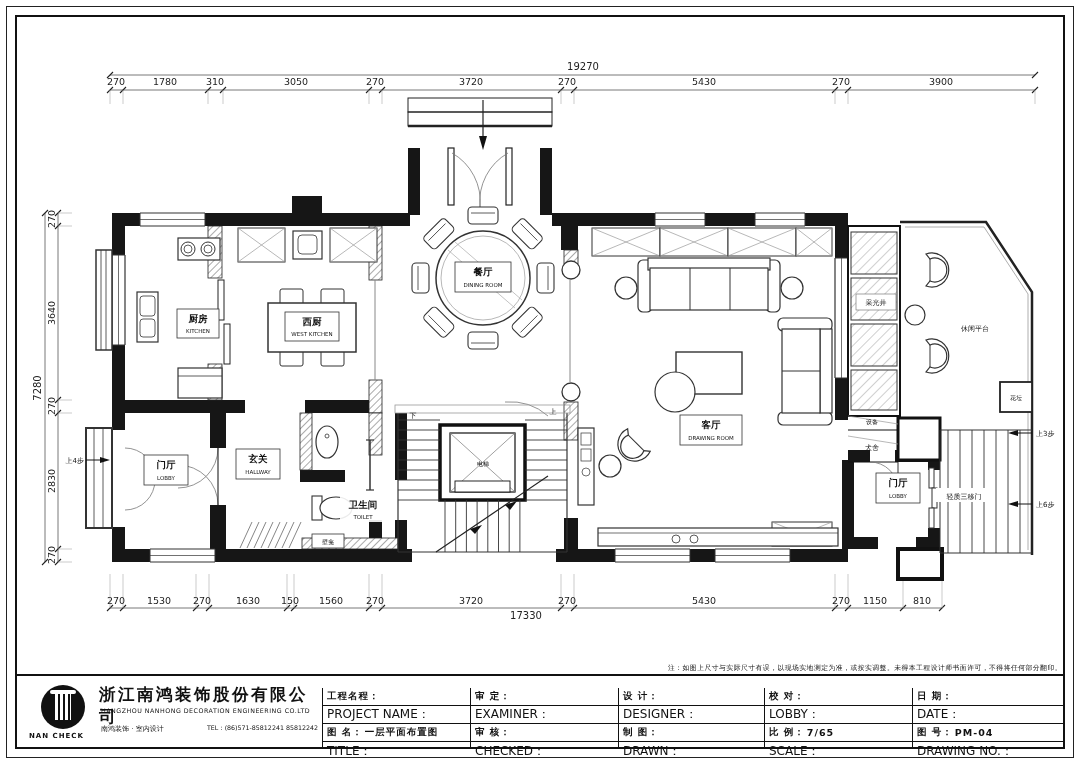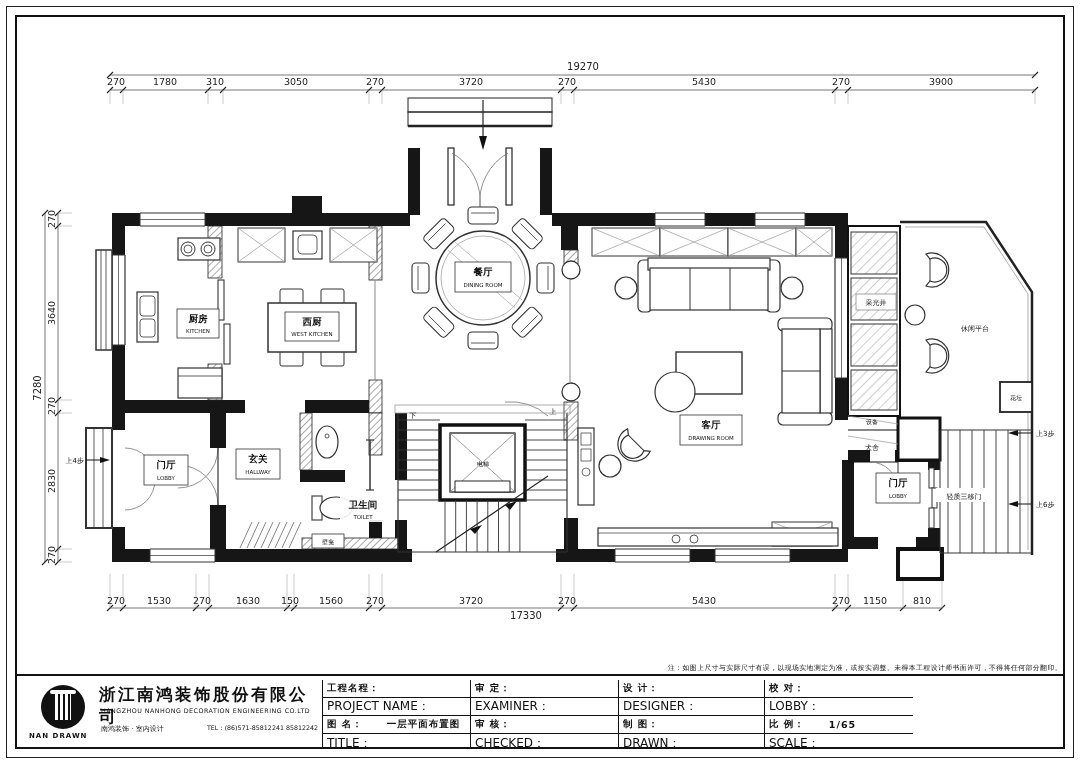--- a/index.html
+++ b/index.html
@@ -9,26 +9,26 @@
   .frame-inner{position:absolute;left:15px;top:15px;right:15px;bottom:15px;border:2px solid #111;}
   svg text{font-family:"DejaVu Sans","Liberation Sans",sans-serif;}
   .dim{font-size:9.5px;fill:#222;}
   .dimbig{font-size:10px;fill:#222;}
   .rl-zh{font-size:9.5px;fill:#111;font-weight:bold;}
   .rl-en{font-size:5.5px;fill:#111;}
   .rl-sm{font-size:7px;fill:#111;}
   .rl-xs{font-size:6px;fill:#111;}
   
   #titleblock{position:absolute;left:17px;right:17px;bottom:16px;height:72px;border-top:2px solid #111;}
-  .tb-col{position:absolute;top:4px;bottom:0;border-left:1.5px solid #111;}
+  .tb-col{position:absolute;top:12px;bottom:0;border-left:1.5px solid #111;}
   .tb-row{position:absolute;left:0;right:0;height:18px;border-bottom:1px solid #111;
           display:flex;align-items:center;padding:0 4px;box-sizing:border-box;white-space:nowrap;overflow:hidden;}
   .tb-zh{font-size:9.5px;font-weight:bold;letter-spacing:1px;}
   .tb-en{font-size:12px;letter-spacing:0;}
-  .tb-val{font-size:9.5px;font-weight:bold;margin-left:24px;letter-spacing:1px;}
+  .tb-val{font-size:9.5px;font-weight:bold;margin-left:2px;letter-spacing:1px;}
   #company{position:absolute;left:0;top:0;bottom:0;width:305px;}
   #logo{position:absolute;left:24px;top:9px;width:44px;height:44px;background:#111;border-radius:50%;}
   #logo .col{position:absolute;left:14px;top:9px;width:16px;height:26px;
      background:repeating-linear-gradient(90deg,#fff 0 3px,#111 3px 5px);}
   #logo .cap{position:absolute;left:9px;top:5px;width:26px;height:4px;background:#fff;border-radius:2px;}
   #logo-txt{position:absolute;left:12px;top:56px;width:70px;font-size:7px;font-weight:bold;letter-spacing:1px;}
   #company .zh{position:absolute;left:82px;top:8px;font-size:16.5px;font-weight:bold;letter-spacing:2.5px;}
   #company .en{position:absolute;left:84px;top:31px;font-size:6.3px;letter-spacing:.5px;}
   #company .brand{position:absolute;left:84px;top:48px;font-size:7px;text-align:right;}
   #company .tel{position:absolute;left:190px;top:48px;font-size:6.3px;}
@@ -623,21 +623,21 @@
   </svg>
 
   <div id="note">注：如图上尺寸与实际尺寸有误，以现场实地测定为准，或按实调整。未得本工程设计师书面许可，不得将任何部分翻印。</div>
 
   <div id="titleblock">
     <div id="company">
       <div id="logo">
           <div class="cap"></div>
           <div class="col"></div>
         </div>
-      <div id="logo-txt">NAN DRAWN</div>
+      <div id="logo-txt">NAN CHECK</div>
       <div class="zh">浙江南鸿装饰股份有限公司</div>
       <div class="en">HANGZHOU NANHONG DECORATION ENGINEERING CO.LTD</div>
       <div class="brand">南鸿装饰 · 室内设计</div>
       <div class="tel">TEL：(86)571-85812241  85812242</div>
     </div>
 
     <div class="tb-col" style="left:305px;width:148px;">
       <div class="tb-row" style="top:0">
           <span class="tb-zh">工程名程：</span>
         </div>
@@ -685,21 +685,36 @@
 
     <div class="tb-col" style="left:747px;width:148px;text-align:right;">
       <div class="tb-row" style="top:0">
           <span class="tb-zh">校  对：</span>
         </div>
       <div class="tb-row" style="top:18px">
           <span class="tb-en">LOBBY：</span>
         </div>
       <div class="tb-row" style="top:36px">
           <span class="tb-zh">比  例：</span>
-          <span class="tb-val">1/65</span>
+          <span class="tb-val">7/65</span>
         </div>
       <div class="tb-row" style="top:54px;border-bottom:none">
           <span class="tb-en">SCALE：</span>
         </div>
     </div>
 
+    <div class="tb-col" style="left:895px;right:0;">
+      <div class="tb-row" style="top:0">
+          <span class="tb-zh">日  期：</span>
+        </div>
+      <div class="tb-row" style="top:18px">
+          <span class="tb-en">DATE：</span>
+        </div>
+      <div class="tb-row" style="top:36px">
+          <span class="tb-zh">图  号：</span>
+          <span class="tb-val">PM-04</span>
+        </div>
+      <div class="tb-row" style="top:54px;border-bottom:none">
+          <span class="tb-en">DRAWING NO.：</span>
+        </div>
+    </div>
   </div>
 </div>
 
 </body></html>

